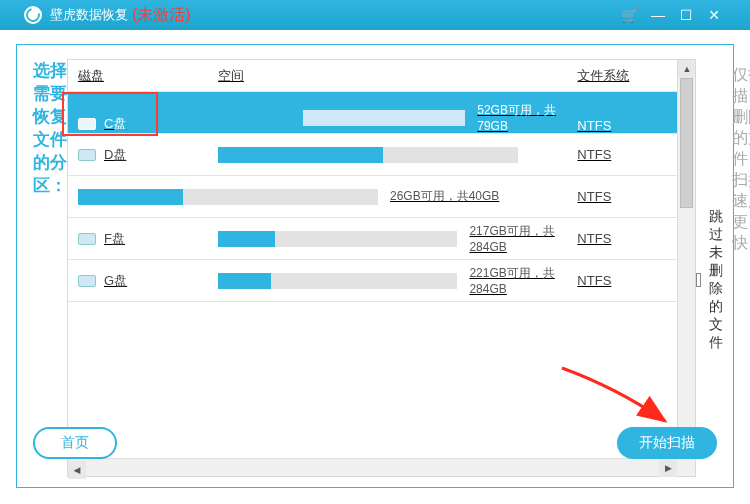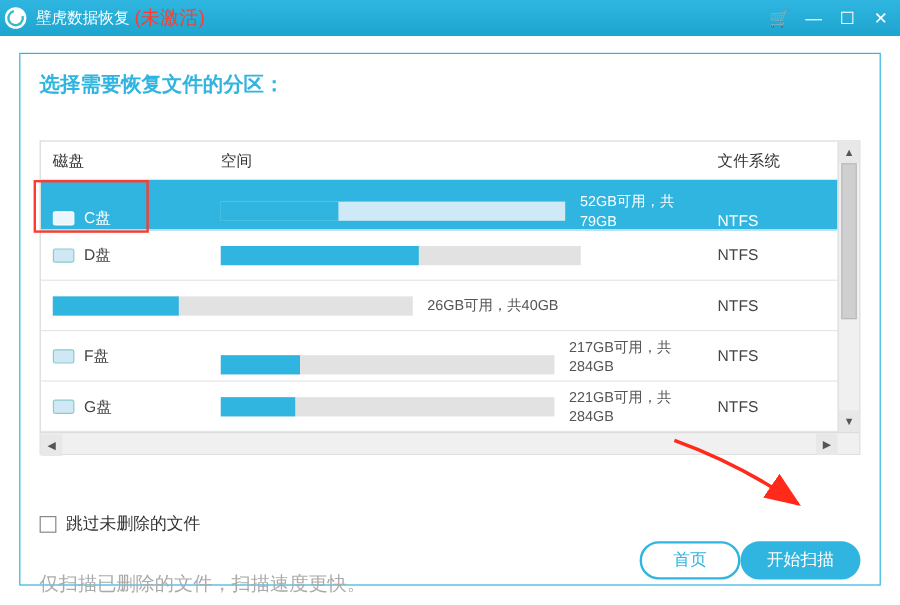--- a/index.html
+++ b/index.html
@@ -1,27 +1,27 @@
 <!DOCTYPE html>
 <html><head>
 <meta charset="utf-8">
 <style>
 * { margin: 0; padding: 0; box-sizing: border-box; font-family: "Microsoft YaHei", sans-serif; }
 body { width: 750px; height: 504px; background: #fff; overflow: hidden; }
 
-.titlebar { height: 30px; background: linear-gradient(to bottom, #2fb5e0, #1da5d0); display: flex; align-items: center; padding: 0 4px; color: #fff; }
+.titlebar { height: 30px; background: linear-gradient(to bottom, #2fb5e0, #1da5d0); display: flex; align-items: center; padding: 0 24px; color: #fff; }
 .titlebar .logo { width: 18px; height: 18px; border-radius: 50%; background: #fff; display: flex; align-items: center; justify-content: center; margin-right: 8px; }
 .titlebar .logo::after { content: ""; width: 10px; height: 10px; border: 2px solid #3bc; border-radius: 50%; border-top-color: transparent; transform: rotate(30deg); }
 .titlebar .title { font-size: 13px; }
 .titlebar .notact { color: #ff3b30; font-size: 16px; margin-left: 4px; }
 .titlebar .spacer { flex: 1; }
 .titlebar .winbtn { width: 24px; height: 24px; display: flex; align-items: center; justify-content: center; cursor: pointer; margin-left: 4px; font-size: 14px; }
 
 .inner { padding: 14px 16px 10px 16px; }
-.panel { border: 1px solid #2fb5e0; height: 444px; padding: 14px 16px 10px 16px; position: relative; display: flex; flex-direction: column; gap: 25px; }
+.panel { border: 1px solid #2fb5e0; height: 444px; padding: 14px 16px 10px 16px; position: relative; display: flex; flex-direction: row; }
 .heading { color: #2fb5e0; font-size: 17px; font-weight: bold; margin-bottom: 10px; }
 
 .table-wrap { border: 1px solid #d9d9d9; position: relative; }
 .thead { display: flex; height: 32px; align-items: center; font-size: 13px; color: #333; border-bottom: 1px solid #e5e5e5; padding-right: 18px; }
 .col-disk { width: 140px; padding-left: 10px; }
 .col-space { flex: 1; padding-left: 10px; }
 .col-fs { width: 110px; padding-left: 10px; }
 
 .tbody { height: 210px; overflow-y: hidden; overflow-x: hidden; position: relative; padding-right: 18px; }
 .vscroll { position: absolute; right: 0; top: 0; bottom: 18px; width: 18px; background: #f0f0f0; border-left: 1px solid #ddd; }
@@ -40,21 +40,21 @@
 .row.selected .bar { background: #cfeaf6; }
 .bar .fill { position: absolute; left: 0; top: 0; bottom: 0; background: #2fb5e0; }
 .space-txt { font-size: 12px; margin-left: 12px; color: #555; }
 .row.selected .space-txt { color: #fff; }
 .highlight-box { position: absolute; border: 2px solid #ff3b30; pointer-events: none; }
 
 .skip-row { margin-top: 24px; display: flex; align-items: center; gap: 8px; font-size: 14px; color: #333; }
 .chk { width: 14px; height: 14px; border: 1px solid #888; background: #fff; display: inline-block; cursor: pointer; }
 .hint { font-size: 16px; color: #aaa; margin-top: 6px; }
 
-.bottom-bar { position: absolute; left: 16px; right: 16px; bottom: 4px; display: flex; justify-content: flex-end; align-items: center; }
+.bottom-bar { position: absolute; left: 16px; right: 16px; bottom: 28px; display: flex; justify-content: space-between; align-items: center; }
 .btn-home { border: 2px solid #2fb5e0; color: #2fb5e0; background: #fff; border-radius: 16px; padding: 5px 26px; font-size: 14px; cursor: pointer; }
 .btn-scan { background: #2fb5e0; color: #fff; border: none; border-radius: 16px; padding: 7px 22px; font-size: 14px; cursor: pointer; }
 
 .arrow-annot { position: absolute; right: 56px; bottom: 40px; pointer-events: none; }
 .arrow-annot svg { overflow: visible; }
 </style>
 </head>
 <body>
 
 <div class="titlebar">
@@ -65,21 +65,21 @@
   <div class="winbtn">🛒</div>
   <div class="winbtn">—</div>
   <div class="winbtn">☐</div>
   <div class="winbtn">✕</div>
 </div>
 
 <div class="inner">
   <div class="panel">
     <div class="heading">选择需要恢复文件的分区：</div>
 
-    <div class="table-wrap" style="position:relative; padding-bottom:18px;">
+    <div class="table-wrap" style="position:relative; padding-bottom:18px;text-decoration:underline;">
       <div class="thead">
         <div class="col-disk">磁盘</div>
         <div class="col-space">空间</div>
         <div class="col-fs">文件系统</div>
       </div>
       <div class="tbody" id="tbody">
           <div class="row selected">
             <div class="col-disk">
               <span class="disk-icon"></span>
               <span>C盘</span>
@@ -111,21 +111,21 @@
               </div>
               <span class="space-txt">26GB可用，共40GB</span>
             </div>
             <div class="col-fs">NTFS</div>
           </div>
           <div class="row">
             <div class="col-disk">
               <span class="disk-icon"></span>
               <span>F盘</span>
             </div>
-            <div class="col-space" style="display:flex;align-items:flex-end;">
+            <div class="col-space" style="display:flex;align-items:center;">
               <div class="bar">
                 <div class="fill" style="width:23.6%"></div>
               </div>
               <span class="space-txt">217GB可用，共284GB</span>
             </div>
             <div class="col-fs">NTFS</div>
           </div>
           <div class="row">
             <div class="col-disk">
               <span class="disk-icon"></span>

